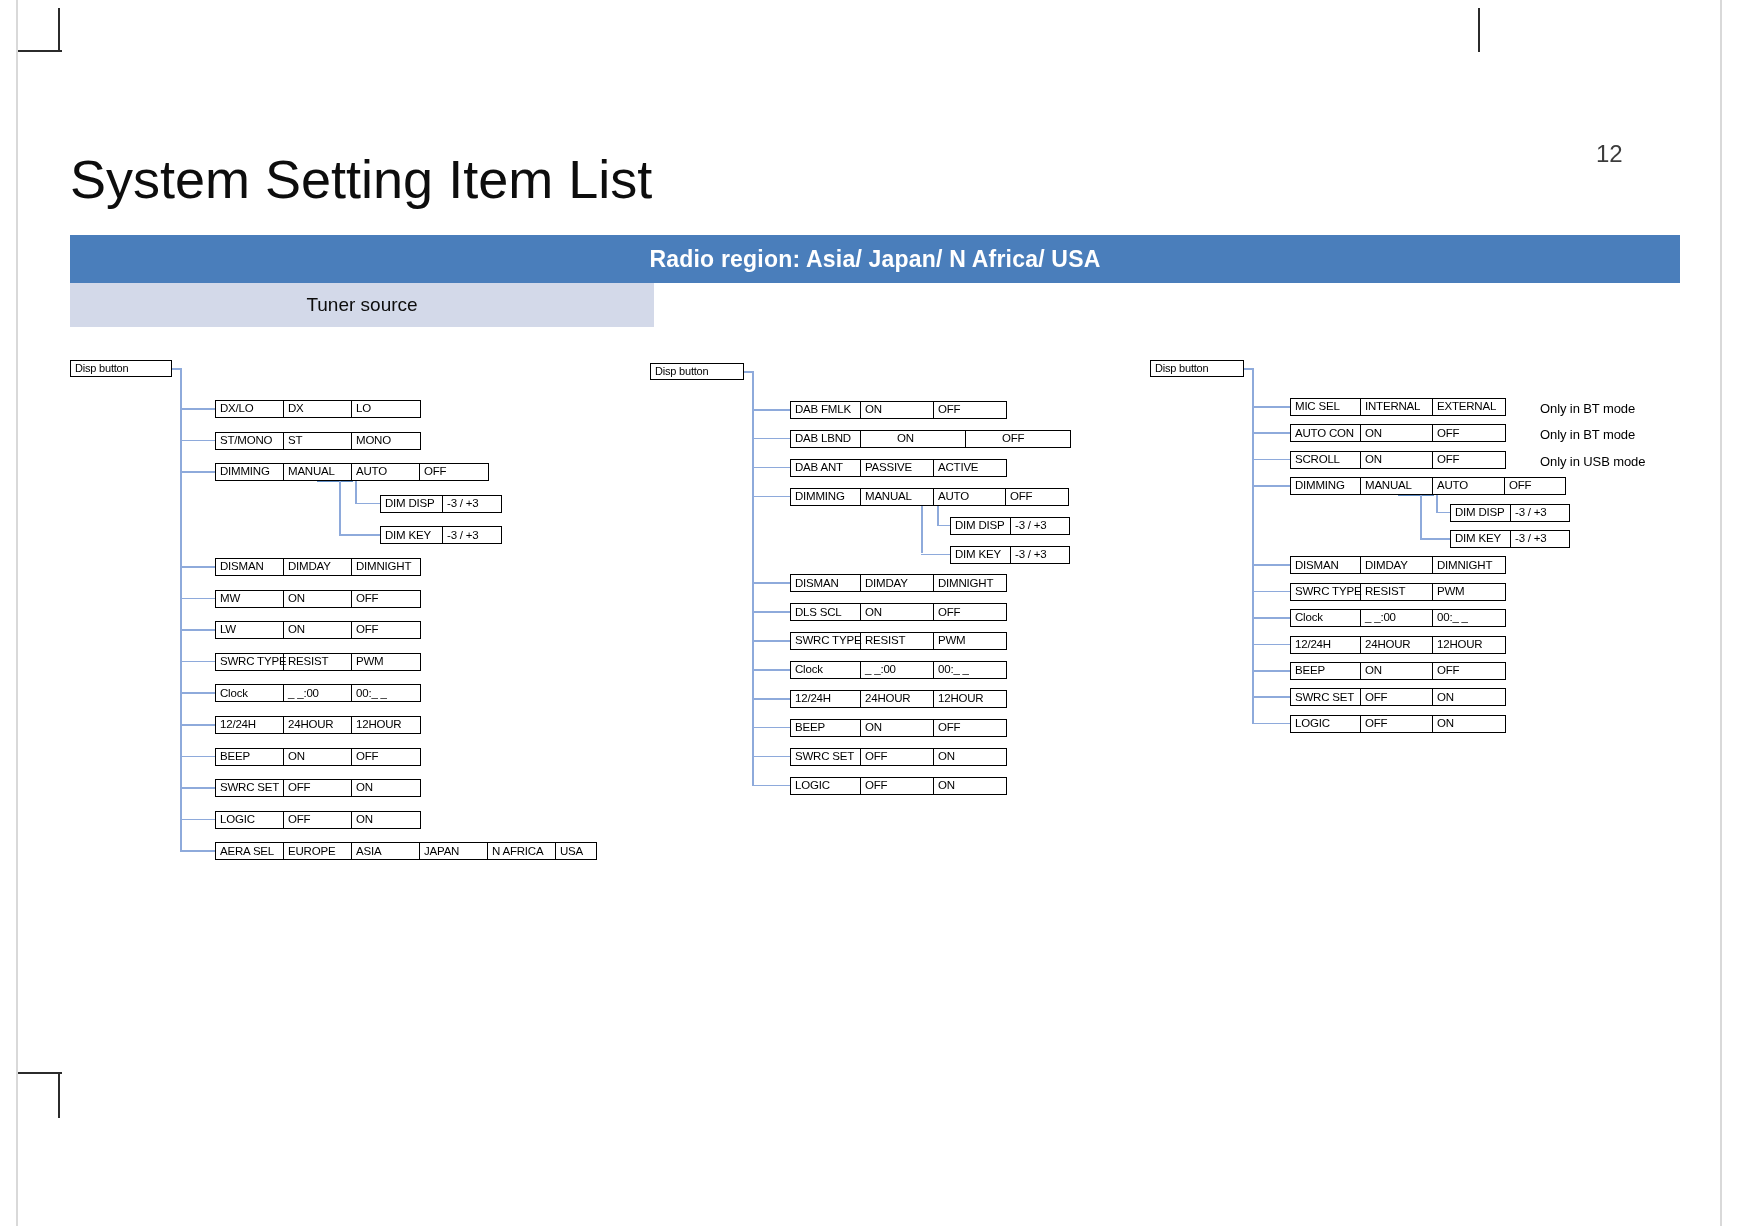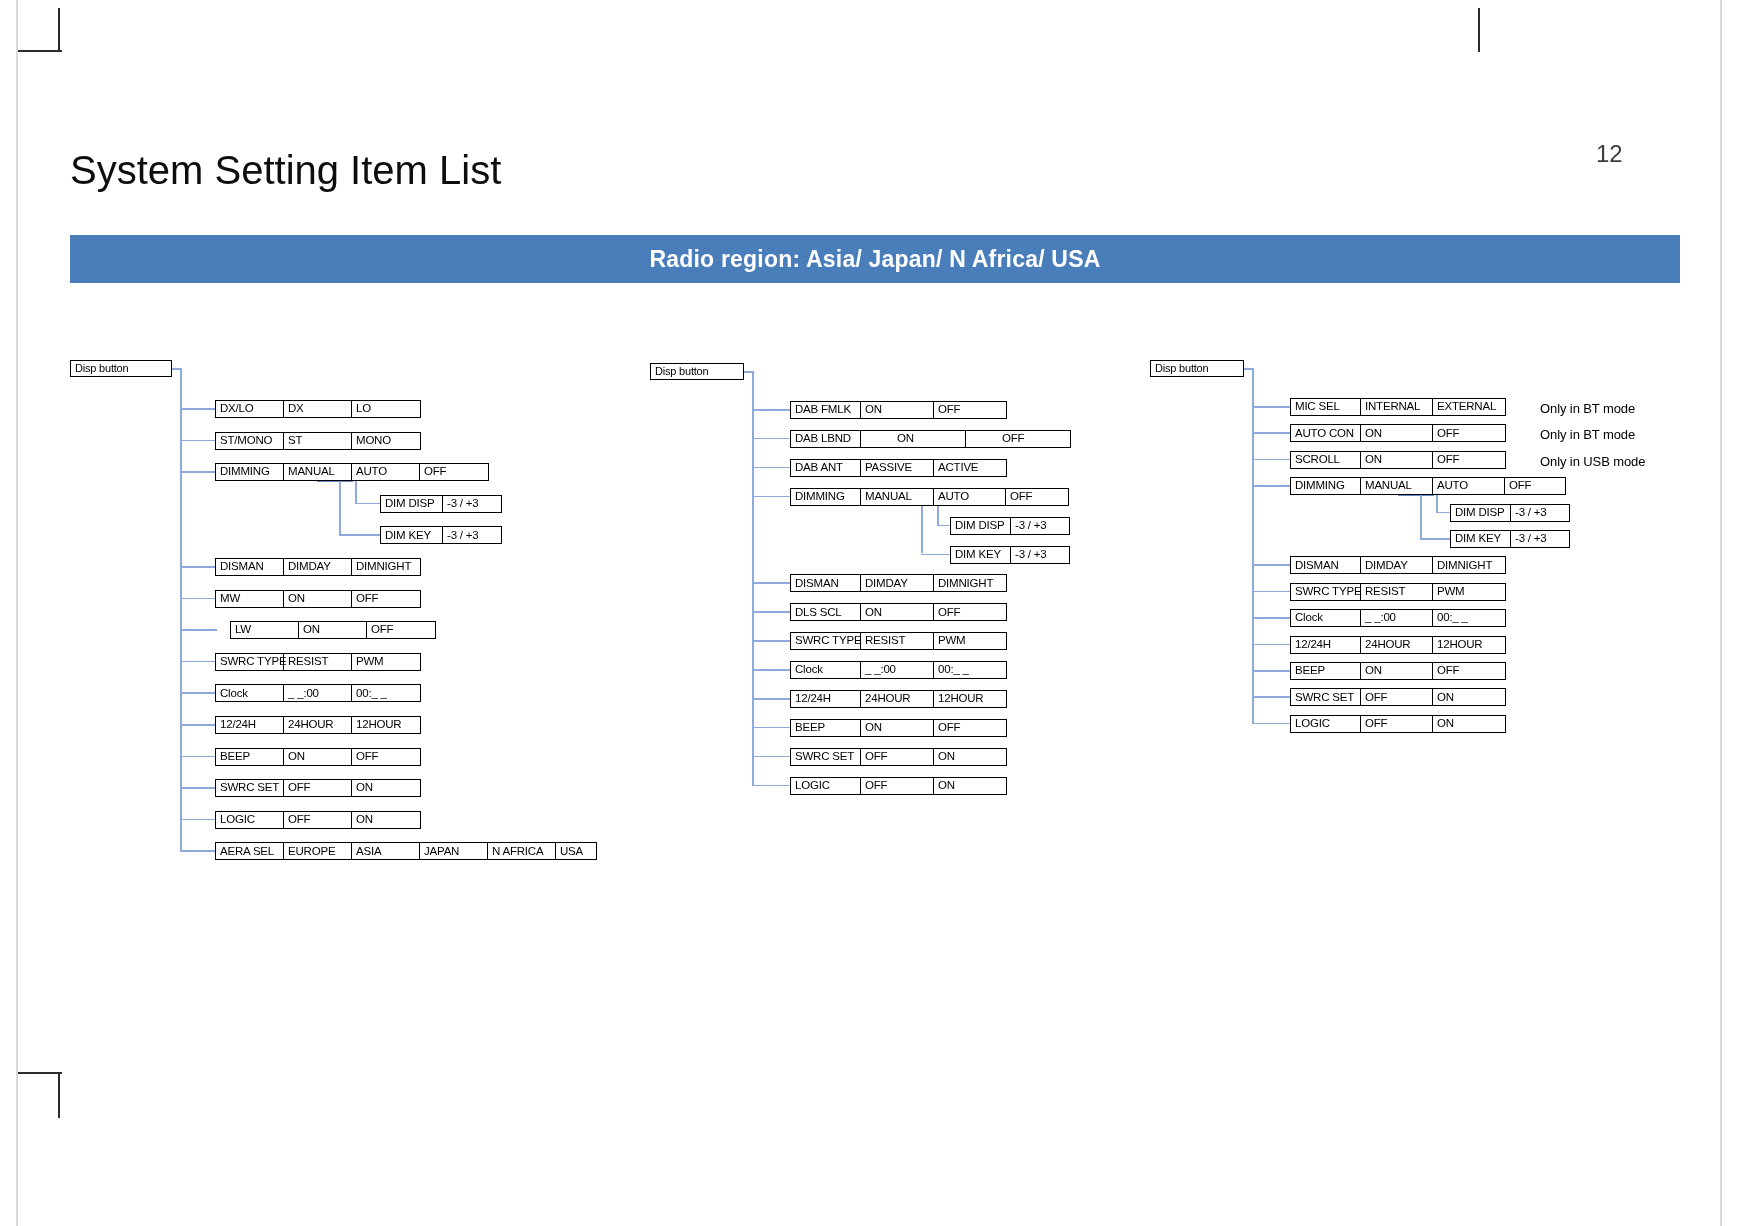--- a/index.html
+++ b/index.html
@@ -10,21 +10,21 @@
     position:relative;
     overflow:hidden;
   }
   
   .cropmark{position:absolute;background:#2b2b2b;}
   .page-edge{position:absolute;background:#d9d9d9;}
 
   
   .page-title{
     position:absolute;left:70px;top:148px;
-    font-size:40px;font-weight:400;color:#0d0d0d;
+    font-size:54px;font-weight:400;color:#0d0d0d;
     letter-spacing:0px;white-space:nowrap;
   }
   .page-number{
     position:absolute;left:1596px;top:140px;
     font-size:24px;color:#3c3c3c;
   }
 
   
   .tablewrap{position:absolute;left:70px;top:235px;width:1610px;}
   .band-region{
@@ -93,20 +93,21 @@
 <div class="cropmark" style="left:18px;top:50px;width:44px;height:2px;"></div>
 <div class="page-edge" style="left:16px;top:0px;width:2px;height:1226px;"></div>
 <div class="page-edge" style="left:1720px;top:0px;width:2px;height:1226px;"></div>
 
 <div class="page-title">System Setting Item List</div>
 <div class="page-number">12</div>
 
 <div class="tablewrap">
   <div class="band-region">Radio region: Asia/ Japan/ N Africa/ USA</div>
   <div class="band-sources">
+    <div class="src-cell src-a">Tuner source</div>
   </div>
 </div>
 
 <div class="tree" id="tree-tuner" style="left:70px;top:360px;width:600px;height:520px;">
     <div class="node root" style="left: 0px; top: 0px;">
       <div class="cell" style="width: 100px;">Disp button</div>
     </div>
     <div class="ln h" style="left: 100px; top: 8px; width: 12px;"></div>
     <div class="node" style="left: 145px; top: 40px;">
       <div class="cell" style="width: 68px;">DX/LO</div>
@@ -140,21 +141,21 @@
       <div class="cell" style="width: 68px;">DIMDAY</div>
       <div class="cell" style="width: 68px;">DIMNIGHT</div>
     </div>
     <div class="ln h" style="left: 110px; top: 206px; width: 37px;"></div>
     <div class="node" style="left: 145px; top: 229.6px;">
       <div class="cell" style="width: 68px;">MW</div>
       <div class="cell" style="width: 68px;">ON</div>
       <div class="cell" style="width: 68px;">OFF</div>
     </div>
     <div class="ln h" style="left: 110px; top: 237.6px; width: 37px;"></div>
-    <div class="node" style="left: 160px; top: 261.2px;">
+    <div class="node" style="left: 145px; top: 261.2px;">
       <div class="cell" style="width: 68px;">LW</div>
       <div class="cell" style="width: 68px;">ON</div>
       <div class="cell" style="width: 68px;">OFF</div>
     </div>
     <div class="ln h" style="left: 110px; top: 269.2px; width: 37px;"></div>
     <div class="node" style="left: 145px; top: 292.8px;">
       <div class="cell" style="width: 68px;">SWRC TYPE</div>
       <div class="cell" style="width: 68px;">RESIST</div>
       <div class="cell" style="width: 68px;">PWM</div>
     </div>

